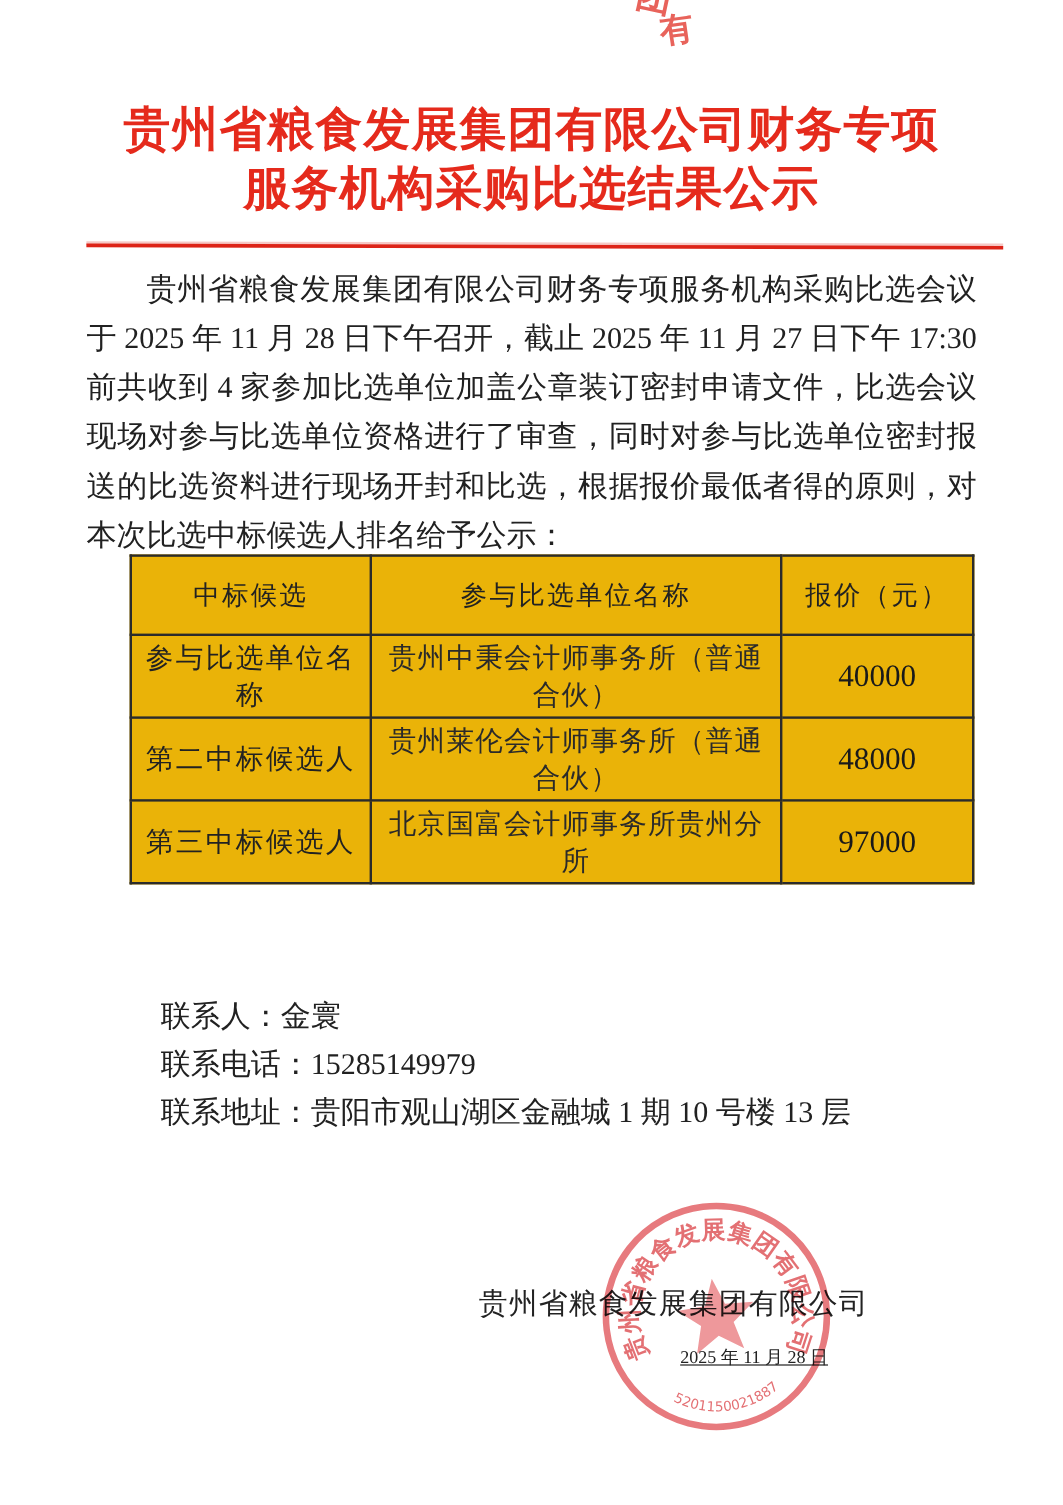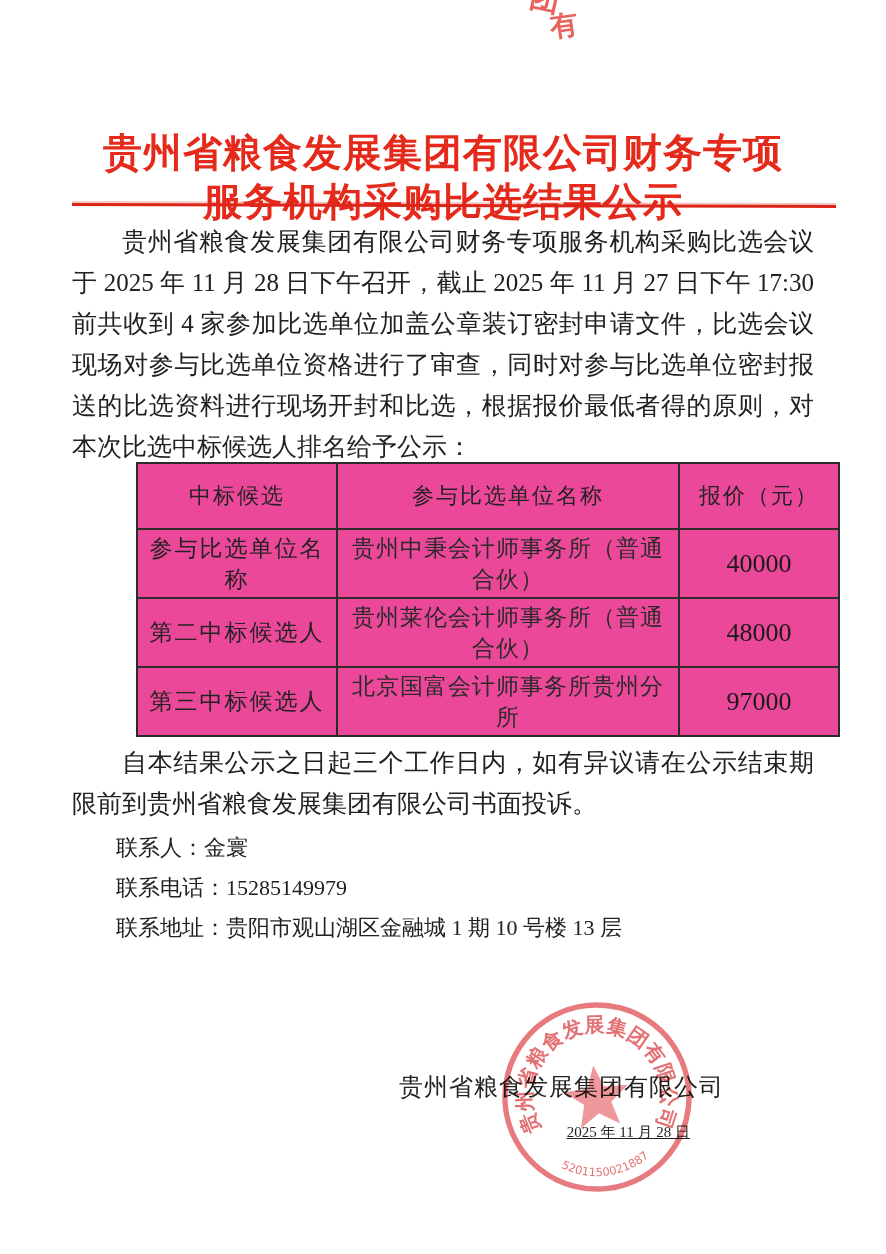--- a/index.html
+++ b/index.html
@@ -22,21 +22,20 @@
     position: absolute; color: rgba(228,72,62,0.85);
     font-weight: bold; line-height: 1;
   }
   .frag1 { left: 6px;  top: 6px;  font-size: 30px; transform: rotate(12deg); }
   .frag2 { left: 26px; top: 34px; font-size: 28px; transform: rotate(-8deg); }
 
   
   .title-block {
     position: absolute; top: 84px; left: 0; right: 0;
     text-align: center;
-    margin-top: 44px;
   }
   .title-line {
     font-size: 39px; font-weight: bold; line-height: 49px;
     color: #e52a1c; letter-spacing: 1px;
   }
   .red-rule {
     position: absolute; top: 204px; left: 72px; width: 764px; height: 3px;
     background: #dd2418;
     box-shadow: 0 -2px 0 rgba(221,36,24,0.25);
     transform: rotate(0.15deg);
@@ -49,42 +48,41 @@
     text-align: justify; text-justify: inter-ideograph;
     text-indent: 2em; color: #212121;
   }
   .para1 { top: 221px; }
   .para2 { top: 742px; }
 
   
   .result-table {
     position: absolute; top: 462px; left: 108px;
     border-collapse: collapse;
-    background: #ec4899;
-    margin-left: 28px;
+    background: #eab308;
   }
   .result-table td, .result-table th {
     border: 2px solid #2b2b2b;
     text-align: center; vertical-align: middle;
     padding: 0 6px; font-weight: normal;
   }
   .col-rank   { width: 186px; }
   .col-name   { width: 328px; border-radius: 19px; }
   .col-price  { width: 146px; }
   .result-table tr          { height: 69px; }
   .result-table tr.hdr      { height: 66px; }
   .cell-hdr   { font-size: 22px; letter-spacing: 2px; color: #222; }
   .cell-rank  { font-size: 23px; letter-spacing: 2px; color: #222; }
   .cell-name  { font-size: 23px; letter-spacing: 1px; color: #2a2a2a; }
   .cell-price { font-size: 26px; color: #1a1a1a; font-family: "Liberation Serif", "DejaVu Serif", serif; }
 
   
   .contacts {
-    position: absolute; left: 72px; top: 828px; width: 742px;
-    font-size: 22px; line-height: 40px; color: #212121;
+    position: absolute; left: 84px; top: 828px; width: 742px;
+    font-size: 25px; line-height: 40px; color: #212121;
   }
   .contact-line { text-indent: 2em; white-space: nowrap; }
 
   
   .signature {
     position: absolute; left: 0; right: 0; top: 1070px;
     text-align: right; color: #222;
   }
   .sig-company { font-size: 24px; line-height: 34px; margin-right: 162px; letter-spacing: 1px; }
   .sig-date    { font-size: 15px; line-height: 32px; margin-right: 196px; margin-top: 12px; text-decoration: underline; }
@@ -133,21 +131,20 @@
         <td class="cell-price">48000</td>
       </tr>
       <tr>
         <td class="cell-rank">第三中标候选人</td>
         <td class="cell-name">北京国富会计师事务所贵州分所</td>
         <td class="cell-price">97000</td>
       </tr>
     </tbody>
   </table>
 
-  <div class="para para2">自本结果公示之日起三个工作日内，如有异议请在公示结束期限前到贵州省粮食发展集团有限公司书面投诉。</div>
 
   <div class="contacts">
     <div class="contact-line">联系人：金寰</div>
     <div class="contact-line">联系电话：15285149979</div>
     <div class="contact-line">联系地址：贵阳市观山湖区金融城 1 期 10 号楼 13 层</div>
   </div>
 
   <div class="signature">
     <div class="sig-company">贵州省粮食发展集团有限公司</div>
     <div class="sig-date">2025 年 11 月 28 日</div>

